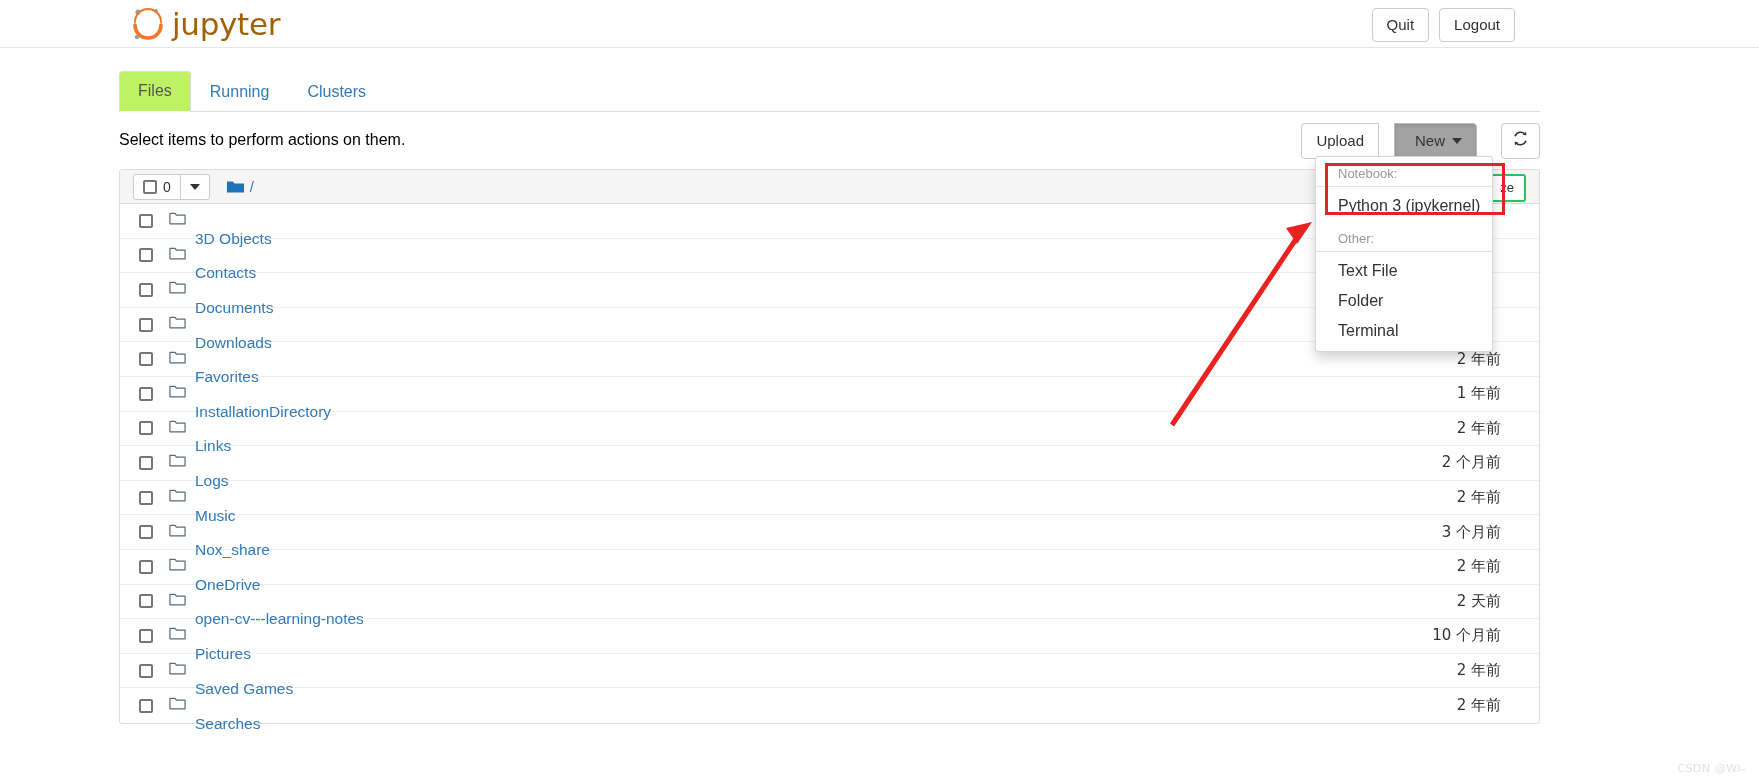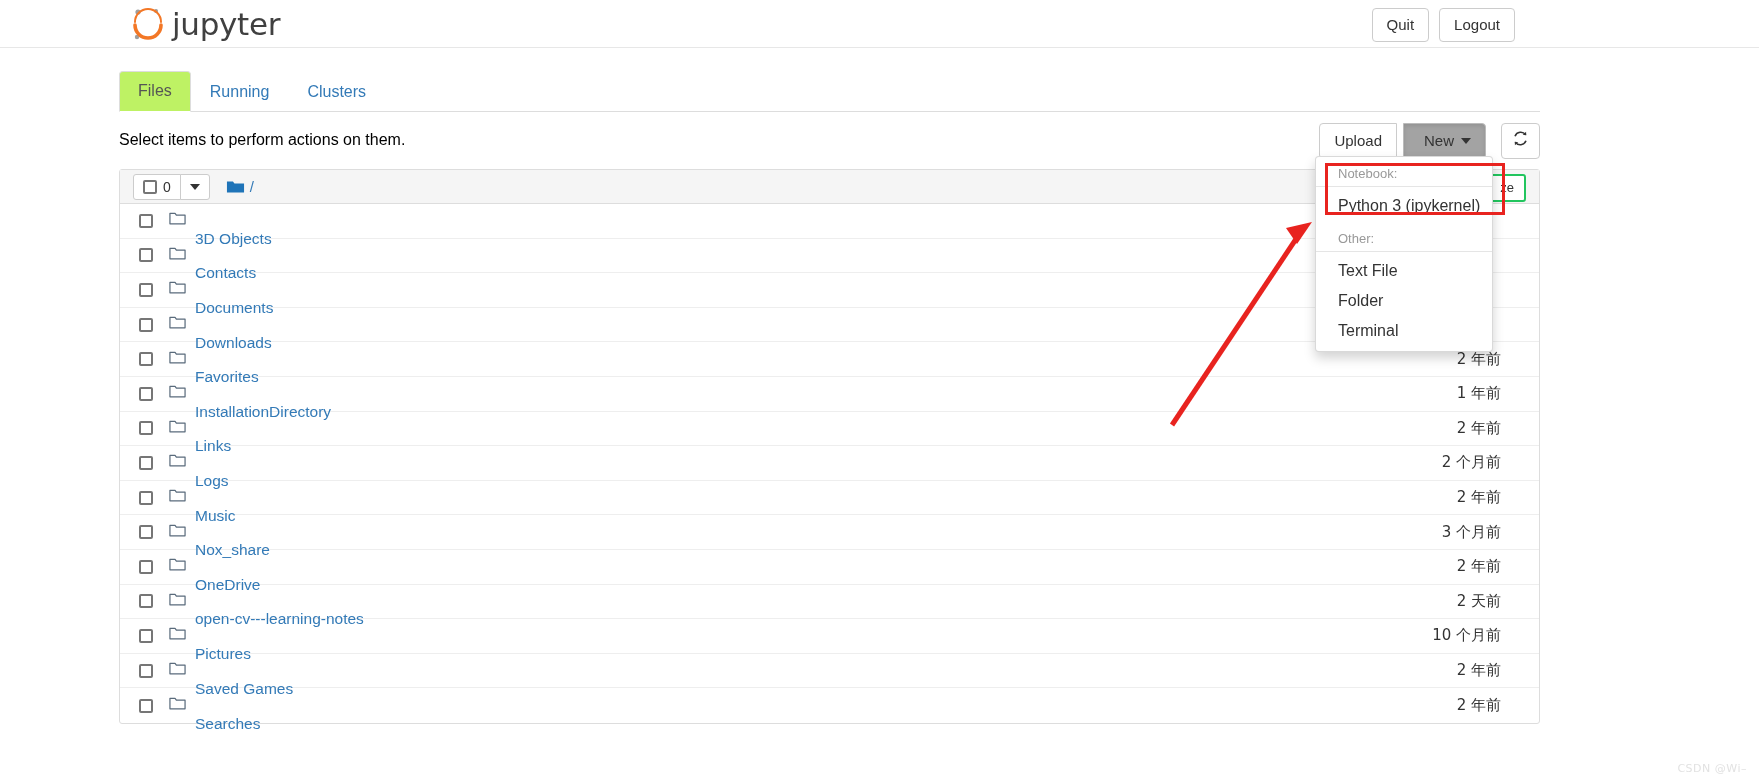--- a/index.html
+++ b/index.html
@@ -29,21 +29,21 @@
   .brand {
     position: absolute;
     left: 128px; top: 3px;
     display: flex;
     align-items: center;
     height: 42px;
   }
   .brand-logo { width: 40px; height: 40px; display:block; }
   .brand-text {
     font-size: 31px;
-    color: #404040;
+    color: #a16207;
     margin-left: 4px;
     font-family: "DejaVu Sans", sans-serif;
     letter-spacing: -0.3px;
     line-height: 1;
     font-weight: 400;
   }
   .nav-right {
     position: absolute;
     right: 244px; top: 8px;
     display: flex;
@@ -114,21 +114,21 @@
   .select-note {
     position: absolute;
     left: 0; top: 8px;
     font-size: 16px;
     color: #000;
   }
   .toolbar {
     position: absolute;
     right: 0; top: 0;
     display: flex;
-    gap: 7px;
+    gap: 16px;
     align-items: stretch;
   }
   .toolbar .btn { border-radius: 0; margin-left: -1px; }
   .toolbar .btn:first-child { border-radius: 4px 0 0 4px; margin-left: 0; }
   .toolbar .btn.new-btn { border-radius: 0 4px 4px 0; display:flex; align-items:center; gap:7px;}
   .toolbar .btn.refresh-btn {
     border-radius: 4px; margin-left: 8px;
     padding: 6px 10px; display:flex; align-items:center;
   }
   .caret {

